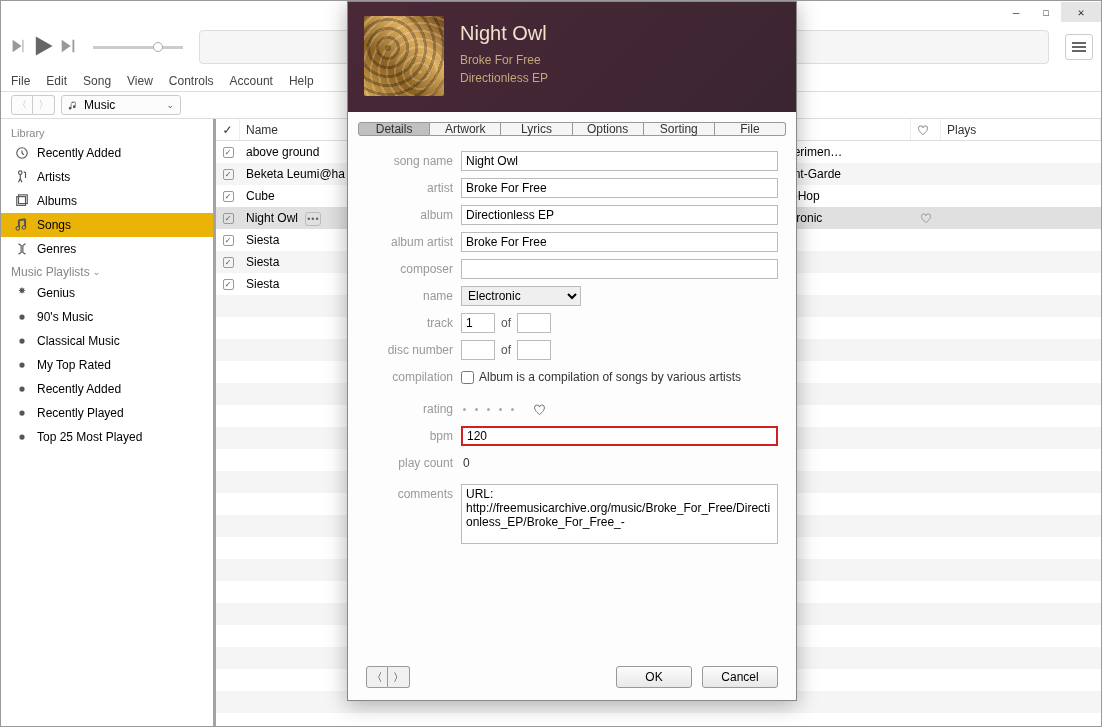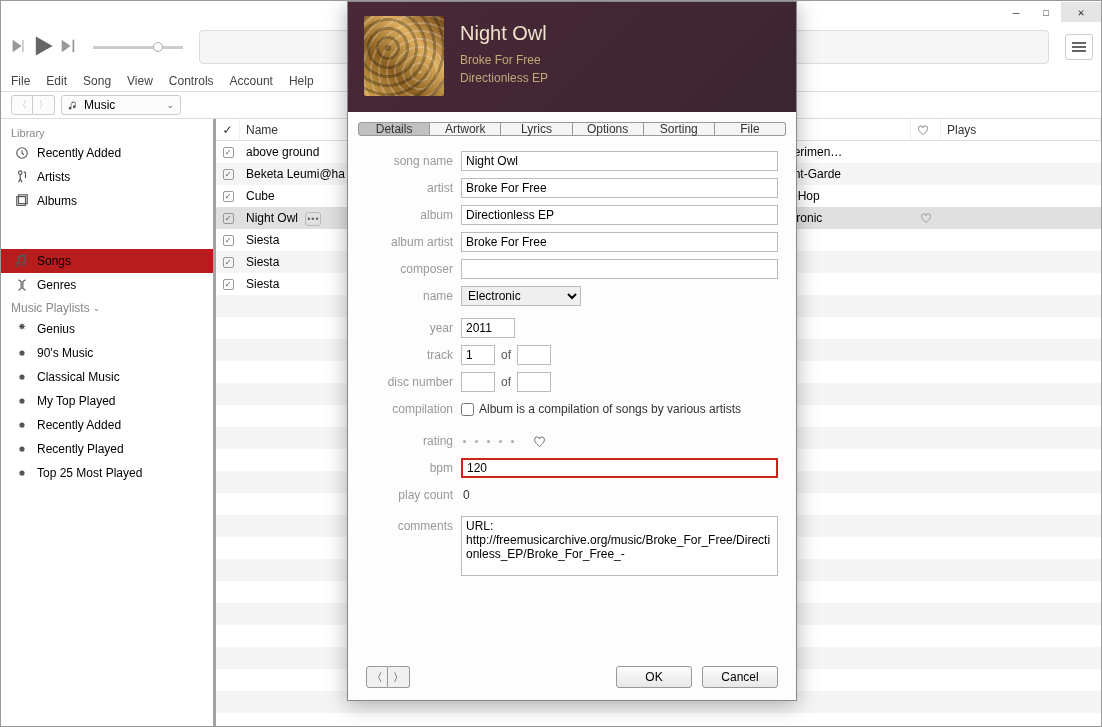--- a/index.html
+++ b/index.html
@@ -35,21 +35,21 @@
 .nav-btns .nb:last-child { border-left: none; border-radius: 0 3px 3px 0; }
 .category-sel { border: 1px solid #ccc; height: 20px; border-radius: 3px; padding: 0 6px; display: flex; align-items: center; gap: 5px; width: 120px; background: #fcfcfc; }
 .category-sel svg { width: 11px; height: 11px; fill: #555; }
 .category-sel .chev { margin-left: auto; font-size: 9px; color: #666; }
 
 
 .content { display: flex; height: calc(100% - 118px); }
 .sidebar { width: 215px; border-right: 3px solid #a3a3a3; padding-top: 4px; }
 .side-head { color: #888; font-size: 11px; padding: 4px 10px 2px; }
 .side-item { display: flex; align-items: center; gap: 8px; padding: 3px 14px; height: 24px; cursor: default; }
-.side-item.active { background: #b91c1c; margin-top: 36px; }
+.side-item.active { background: #eab308; }
 .side-item svg { width: 14px; height: 14px; fill: none; stroke: #555; stroke-width: 1.3; }
 .side-item.gear svg { fill: #555; stroke: none; }
 .side-head.plhead { display: flex; align-items: center; gap: 3px; }
 
 .tracklist { flex: 1; position: relative; }
 .tl-header { display: flex; height: 22px; border-bottom: 1px solid #ddd; align-items: center; }
 .tl-header .col { padding: 0 6px; font-size: 12px; color: #333; border-right: 1px solid #eee; height: 100%; display: flex; align-items: center; }
 .tl-header .chkcol { width: 24px; justify-content: center; }
 .tl-header .heartcol svg { width: 12px; height: 12px; fill: none; stroke: #666; }
 .tl-rows { }
@@ -227,21 +227,21 @@
           <circle cx="8" cy="8" r="3"></circle>
           <path d="M8 1v2M8 13v2M1 8h2M13 8h2M3 3l1 1M12 12l1 1M3 13l1-1M12 4l1-1"></path>
         </svg>
         <span>Classical Music</span>
       </div>
     <div class="side-item gear">
         <svg viewBox="0 0 16 16">
           <circle cx="8" cy="8" r="3"></circle>
           <path d="M8 1v2M8 13v2M1 8h2M13 8h2M3 3l1 1M12 12l1 1M3 13l1-1M12 4l1-1"></path>
         </svg>
-        <span>My Top Played</span>
+        <span>My Top Rated</span>
       </div>
     <div class="side-item gear">
         <svg viewBox="0 0 16 16">
           <circle cx="8" cy="8" r="3"></circle>
           <path d="M8 1v2M8 13v2M1 8h2M13 8h2M3 3l1 1M12 12l1 1M3 13l1-1M12 4l1-1"></path>
         </svg>
         <span>Recently Added</span>
       </div>
     <div class="side-item gear">
         <svg viewBox="0 0 16 16">
@@ -400,24 +400,20 @@
         <div class="lbl">album artist</div>
         <input type="text" value="Broke For Free" style="">
       </div>
     <div class="form-row">
         <div class="lbl">composer</div>
         <input type="text" value="" style="">
       </div>
     <div class="form-row">
         <div class="lbl">name</div>
         <select><option>Electronic</option></select>
-      </div>
-    <div class="form-row gap">
-        <div class="lbl">year</div>
-        <input type="text" class="short" value="2011" style="">
       </div>
     <div class="form-row">
         <div class="lbl">track</div>
         <input type="text" class="tiny" value="1" style="">
         <span class="of">of</span>
         <input type="text" class="tiny" style="">
       </div>
     <div class="form-row">
         <div class="lbl">disc number</div>
         <input type="text" class="tiny" style="">

